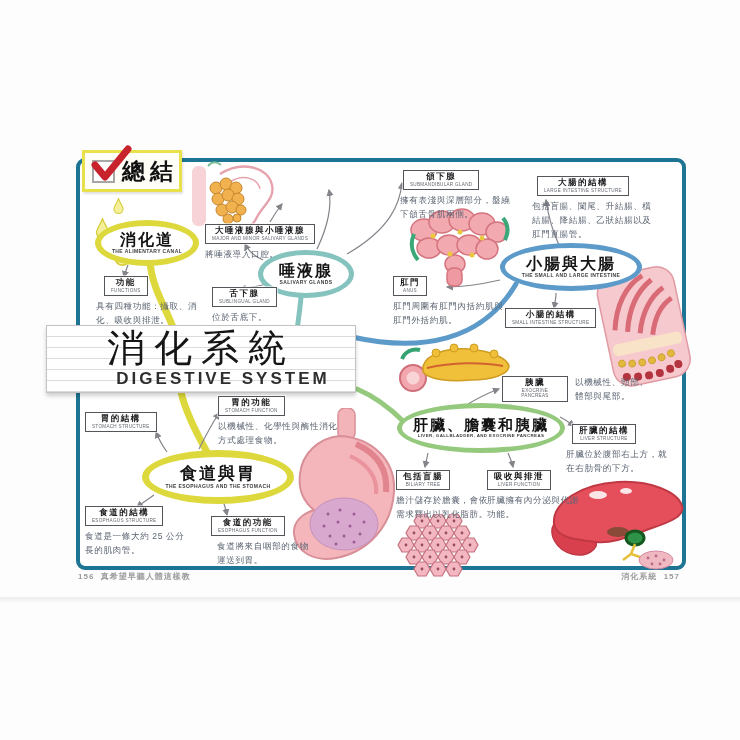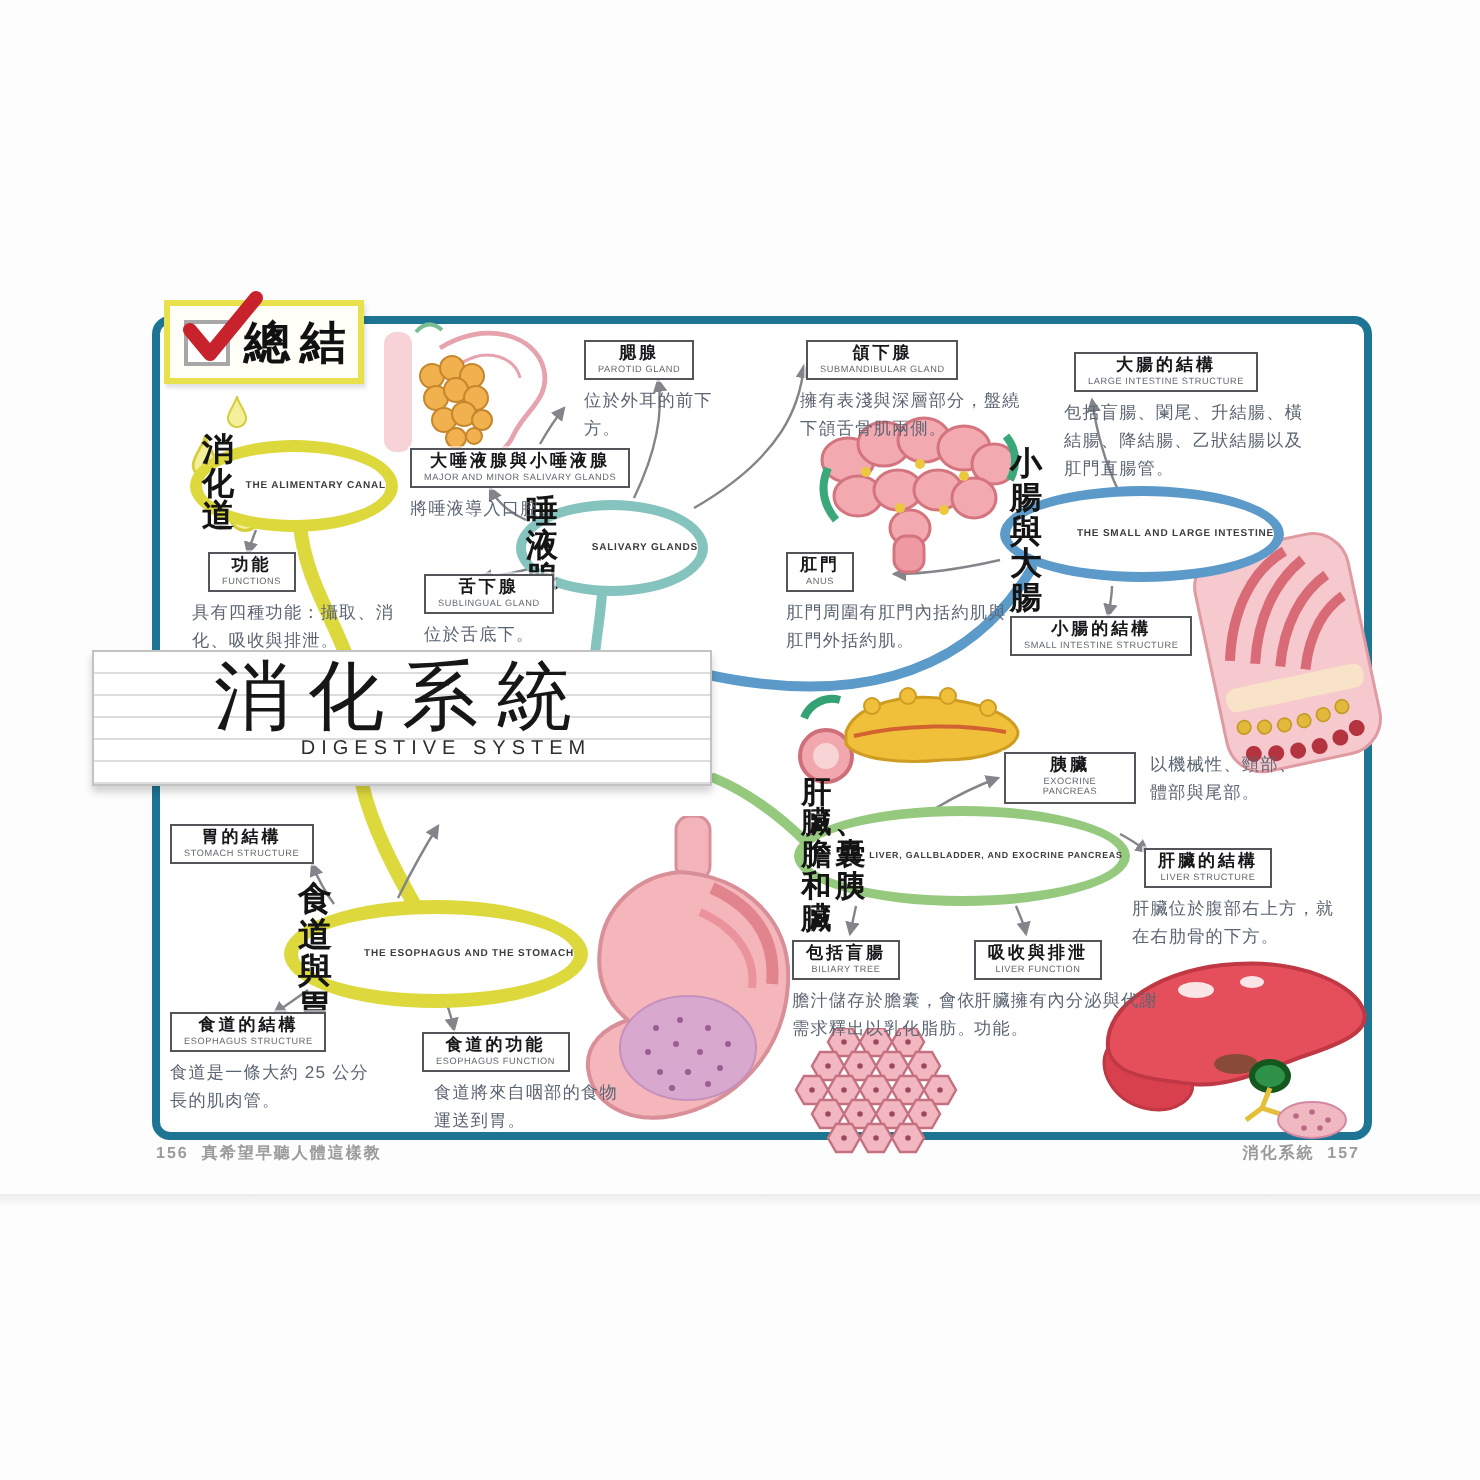--- a/index.html
+++ b/index.html
@@ -16,24 +16,24 @@
          display:flex;align-items:center;gap:7px;padding-left:7px;box-sizing:border-box;}
   .badge .cb{width:19px;height:19px;border:2px solid #a7a7a7;background:#fff;flex:0 0 auto;}
   .badge .check{position:absolute;left:3px;top:-12px;overflow:visible;}
   .badge .bl{font-size:23px;font-weight:bold;color:#111;letter-spacing:5px;}
   
   .banner{position:absolute;left:46px;top:325px;width:308px;height:66px;z-index:2;
           background:repeating-linear-gradient(to bottom,#ffffff 0 10px,#dcdcdc 10px 11px);
           border:1px solid #c3c3c3;box-shadow:0 3px 4px rgba(0,0,0,.18);text-align:center;}
   .banner .bt{font-family:"DejaVu Serif", serif;font-size:38px;color:#161616;
               letter-spacing:9px;line-height:1.15;margin-top:1px;}
-  .banner .bs{font-size:10px;font-weight:normal;color:#2e2e2e;letter-spacing:3px;margin-top:-2px;margin-left:44px;}
+  .banner .bs{font-size:17px;font-weight:bold;color:#2e2e2e;letter-spacing:3px;margin-top:-2px;margin-left:44px;}
   
   .hub{position:absolute;border-style:solid;border-radius:50%;background:#fff;z-index:2;
-       display:flex;flex-direction:row;align-items:center;justify-content:center;box-sizing:border-box;}
+       display:flex;flex-direction:column;align-items:center;justify-content:center;box-sizing:border-box;}
   .hub .ht{font-weight:bold;color:#141414;letter-spacing:2px;line-height:1.05;}
   .hub .hs{color:#3c3c3c;font-weight:bold;letter-spacing:.4px;line-height:1.2;white-space:nowrap;}
   
   .note{position:absolute;z-index:3;display:flex;flex-direction:column;}
   .note.row{flex-direction:row;align-items:flex-start;gap:7px;}
   .nb{border:1px solid #54555a;background:#fff;padding:1px 6px 2px;text-align:center;
       align-self:flex-start;box-shadow:0 0 0 1px rgba(255,255,255,.6);}
   .nt{font-size:8.5px;font-weight:bold;color:#18181a;letter-spacing:1.5px;line-height:1.15;}
   .ns{font-size:4.6px;color:#63686f;letter-spacing:.3px;line-height:1.2;}
   .nbody{font-size:8.6px;color:#5b6472;line-height:1.6;letter-spacing:.6px;margin-top:4px;}
@@ -283,27 +283,20 @@
   </div>
 
   <div class="note" style="left:96px;top:276px;width:112px">
     <div class="nb" style="margin-left:8px">
       <div class="nt">功能</div>
       <div class="ns">FUNCTIONS</div>
     </div>
     <div class="nbody">具有四種功能：攝取、消化、吸收與排泄。</div>
   </div>
 
-  <div class="note" style="left:292px;top:170px;width:74px">
-    <div class="nb">
-      <div class="nt">腮腺</div>
-      <div class="ns">PAROTID GLAND</div>
-    </div>
-    <div class="nbody">位於外耳的前下方。</div>
-  </div>
 
   <div class="note" style="left:205px;top:224px;width:118px">
     <div class="nb">
       <div class="nt">大唾液腺與小唾液腺</div>
       <div class="ns">MAJOR AND MINOR SALIVARY GLANDS</div>
     </div>
     <div class="nbody">將唾液導入口腔。</div>
   </div>
 
   <div class="note" style="left:212px;top:287px;width:92px">
@@ -377,20 +370,27 @@
     <div class="nbody">肝臟擁有內分泌與代謝功能。</div>
   </div>
 
   <div class="note" style="left:85px;top:412px;width:98px">
     <div class="nb">
       <div class="nt">胃的結構</div>
       <div class="ns">STOMACH STRUCTURE</div>
     </div>
   </div>
 
+  <div class="note" style="left:218px;top:396px;width:122px">
+    <div class="nb">
+      <div class="nt">胃的功能</div>
+      <div class="ns">STOMACH FUNCTION</div>
+    </div>
+    <div class="nbody">以機械性、化學性與酶性消化方式處理食物。</div>
+  </div>
 
   <div class="note" style="left:85px;top:506px;width:108px">
     <div class="nb">
       <div class="nt">食道的結構</div>
       <div class="ns">ESOPHAGUS STRUCTURE</div>
     </div>
     <div class="nbody">食道是一條大約 25 公分長的肌肉管。</div>
   </div>
 
   <div class="note" style="left:211px;top:516px;width:102px">

